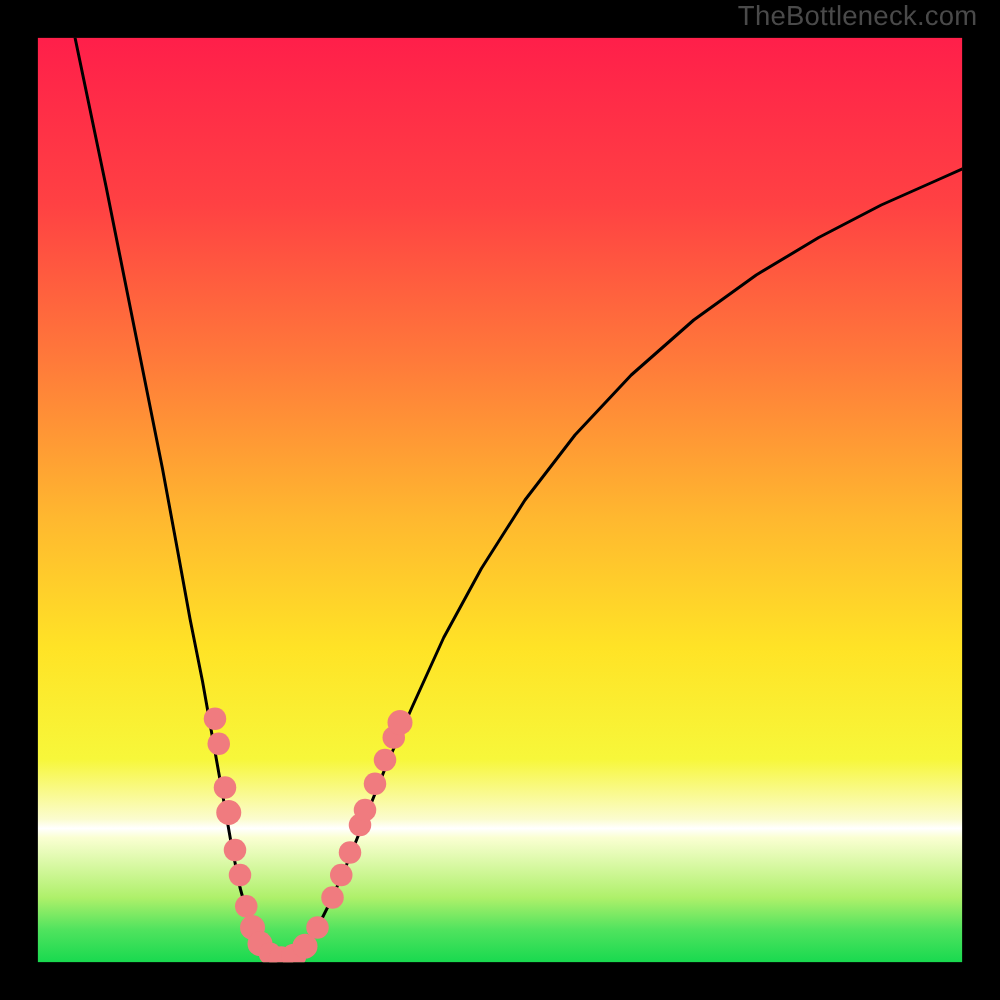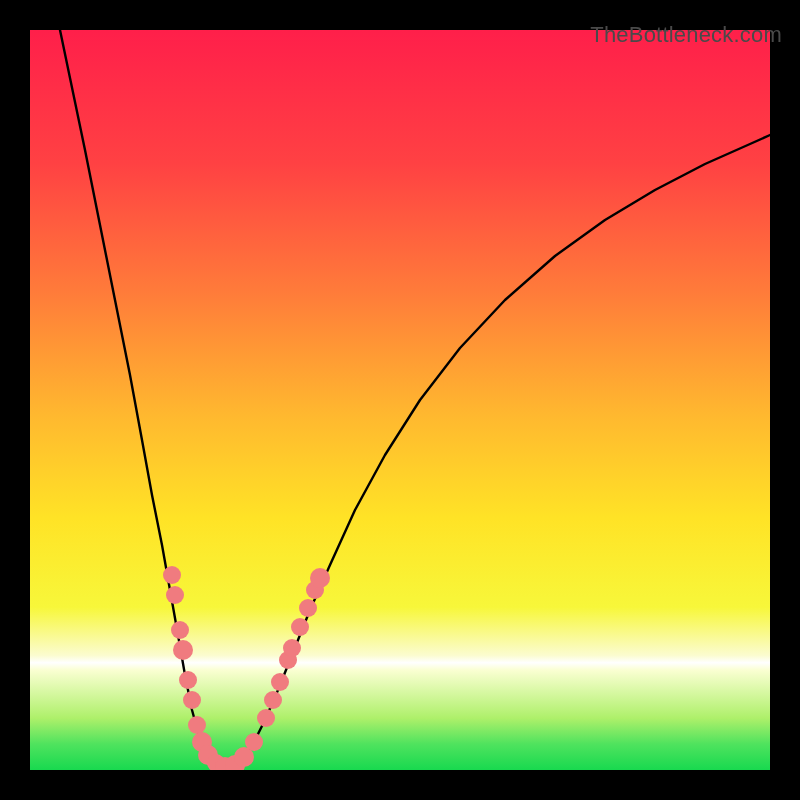--- a/index.html
+++ b/index.html
@@ -24,21 +24,21 @@
     width: 740px;
     height: 740px;
     overflow: hidden;
   }
   .gradient-bg {
     position: absolute;
     left: 0; top: 0; right: 0; bottom: 0;
   }
   .watermark {
     position: absolute;
-    top: 22px;
+    top: 0;
     right: 18px;
     color: #4a4a4a;
     font-size: 22px;
     font-weight: 500;
     letter-spacing: 0.2px;
     user-select: none;
   }
   svg.curve {
     position: absolute;
     left: 0; top: 0;

